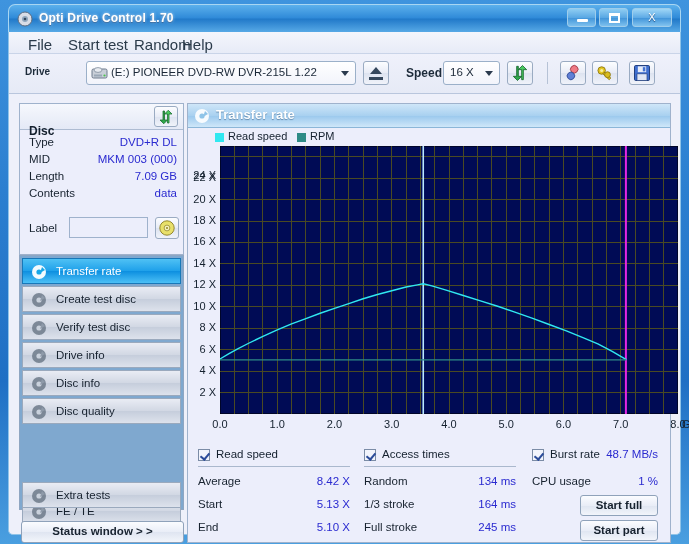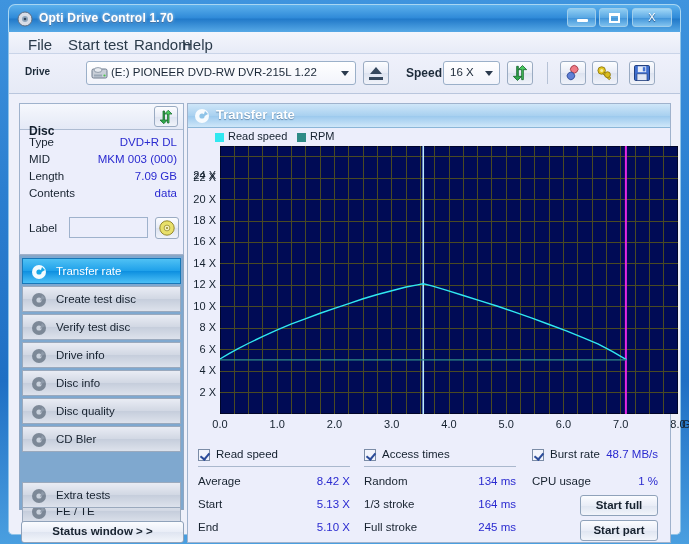--- a/index.html
+++ b/index.html
@@ -382,28 +382,20 @@
           </svg>
           <span class="nlabel">Disc info</span>
         </div>
         <div class="navitem" style="top: 142px;">
           <svg class="nicon" viewBox="0 0 16 16">
             <circle cx="8" cy="8" r="7" fill="#6d7a8a" opacity=".85"></circle>
             <circle cx="8" cy="8" r="2.6" fill="#c9d1dc"></circle>
             <path d="M11 3 L14 6 L9 9 Z" fill="#8e9aa9"></path>
           </svg>
           <span class="nlabel">Disc quality</span>
-        </div>
-        <div class="navitem" style="top: 170px;">
-          <svg class="nicon" viewBox="0 0 16 16">
-            <circle cx="8" cy="8" r="7" fill="#6d7a8a" opacity=".85"></circle>
-            <circle cx="8" cy="8" r="2.6" fill="#c9d1dc"></circle>
-            <path d="M11 3 L14 6 L9 9 Z" fill="#8e9aa9"></path>
-          </svg>
-          <span class="nlabel">CD Bler</span>
         </div>
         <div class="navitem" style="top: 198px; margin-top: 44px;">
           <svg class="nicon" viewBox="0 0 16 16">
             <circle cx="8" cy="8" r="7" fill="#6d7a8a" opacity=".85"></circle>
             <circle cx="8" cy="8" r="2.6" fill="#c9d1dc"></circle>
             <path d="M11 3 L14 6 L9 9 Z" fill="#8e9aa9"></path>
           </svg>
           <span class="nlabel">FE / TE</span>
         </div>
         <div class="navitem" style="top: 226px;">

